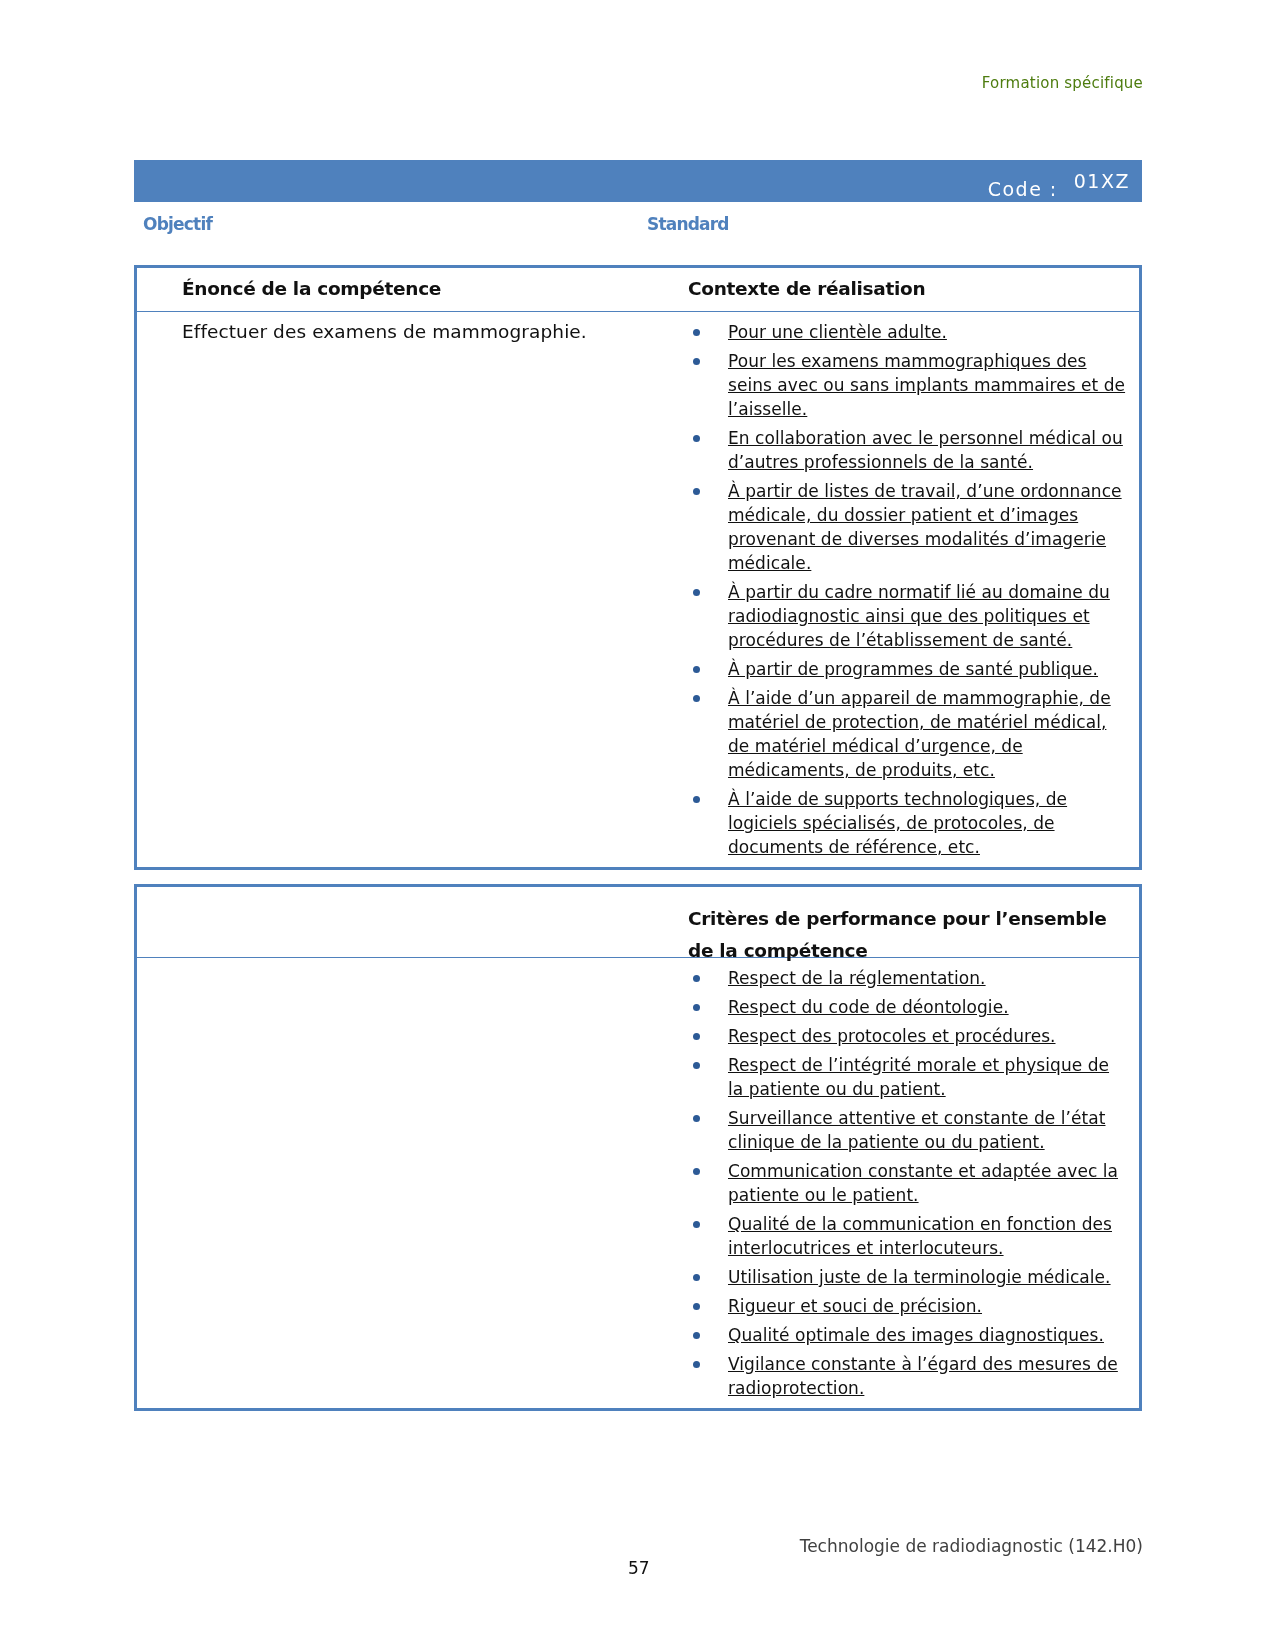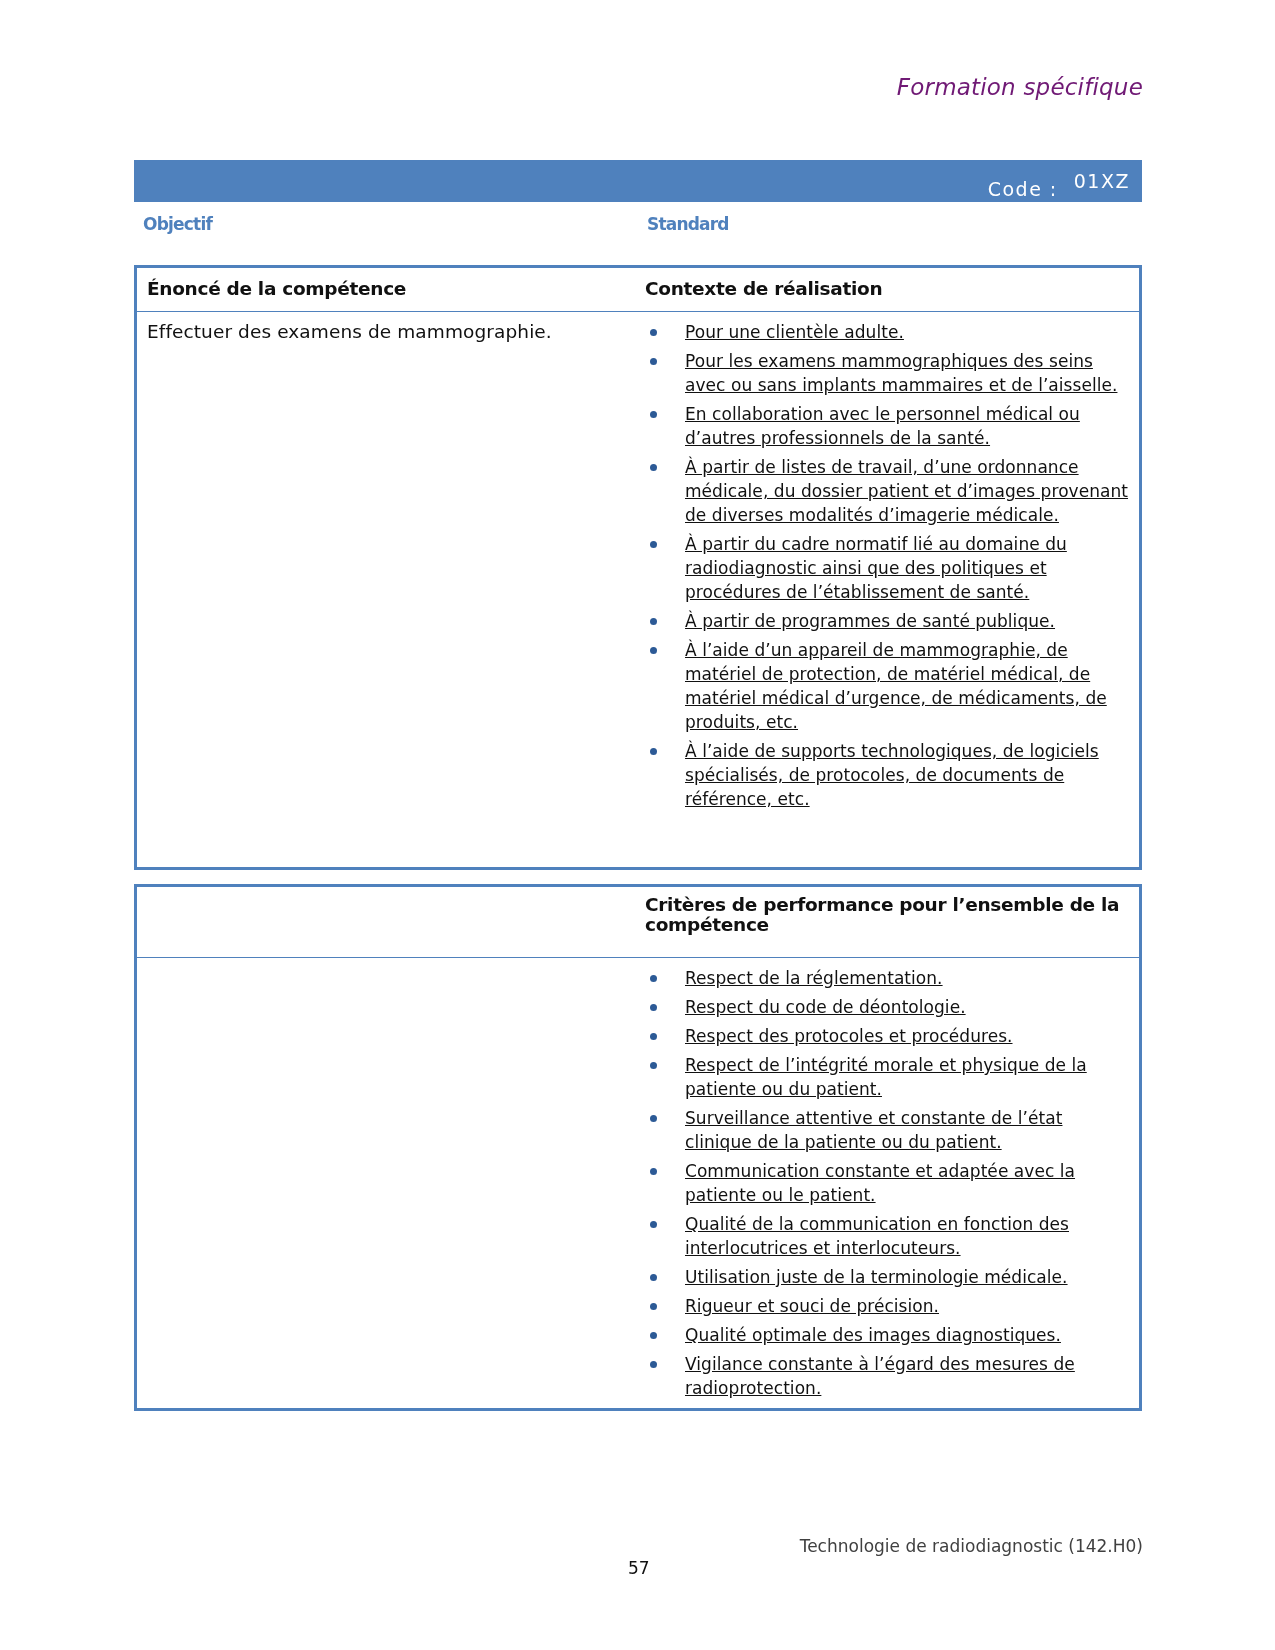--- a/index.html
+++ b/index.html
@@ -12,24 +12,23 @@
       height: 1650px;
       position: relative;
       overflow: hidden;
       font-family: "DejaVu Sans", sans-serif;
       color: #111111;
     }
     .running-header {
       position: absolute;
       top: 74px;
       right: 132px;
-      font-size: 23px;
-      color: #701a75;
+      font-size: 15px;
+      color: #4d7c0f;
       letter-spacing: 0.2px;
-      font-style: italic;
     }
     .code-banner {
       position: absolute;
       top: 160px;
       left: 134px;
       width: 1008px;
       height: 42px;
       background: #4f81bd;
       color: #ffffff;
       box-sizing: border-box;
@@ -75,41 +74,42 @@
       display: flex;
       border-bottom: 1.5px solid #4f81bd;
       box-sizing: border-box;
     }
     .table-1 .row-head { height: 44px; }
     .table-2 .row-head { height: 71px; }
 
     .cell-left {
       width: 500px;
       box-sizing: border-box;
-      padding-left: 10px;
+      padding-left: 2px;
+      margin-left: 43px;
     }
     .cell-right {
       flex: 1;
       box-sizing: border-box;
       padding-left: 8px;
       padding-right: 10px;
     }
     .row-head .cell-left,
     .row-head .cell-right {
       font-weight: bold;
       font-size: 18.5px;
       letter-spacing: -0.3px;
     }
     .table-1 .row-head .cell-left,
     .table-1 .row-head .cell-right {
       padding-top: 10px;
     }
     .table-2 .row-head .cell-right {
-      padding-top: 8px;
-      line-height: 20px;
+      padding-top: 16px;
+      line-height: 32px;
     }
     .row-body {
       display: flex;
     }
     .row-body .cell-left {
       font-size: 18.5px;
       padding-top: 9px;
       letter-spacing: 0.1px;
     }
     .bullet-list {

